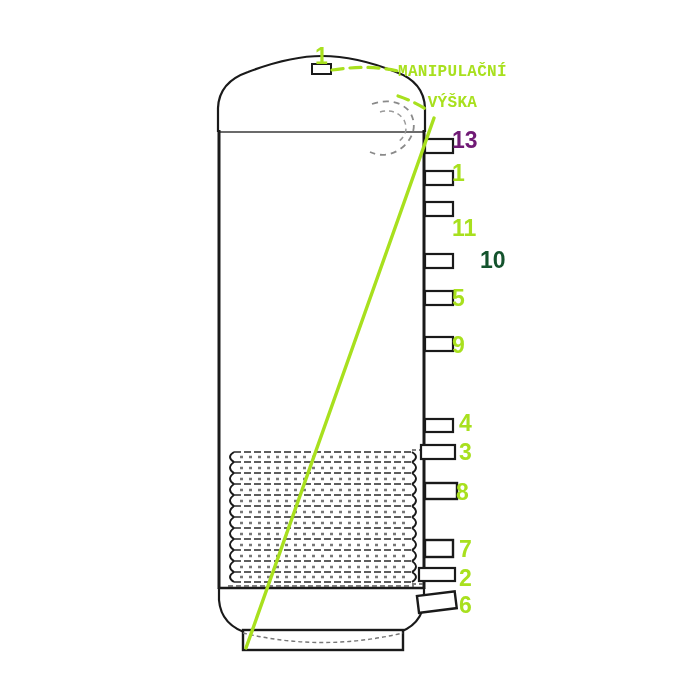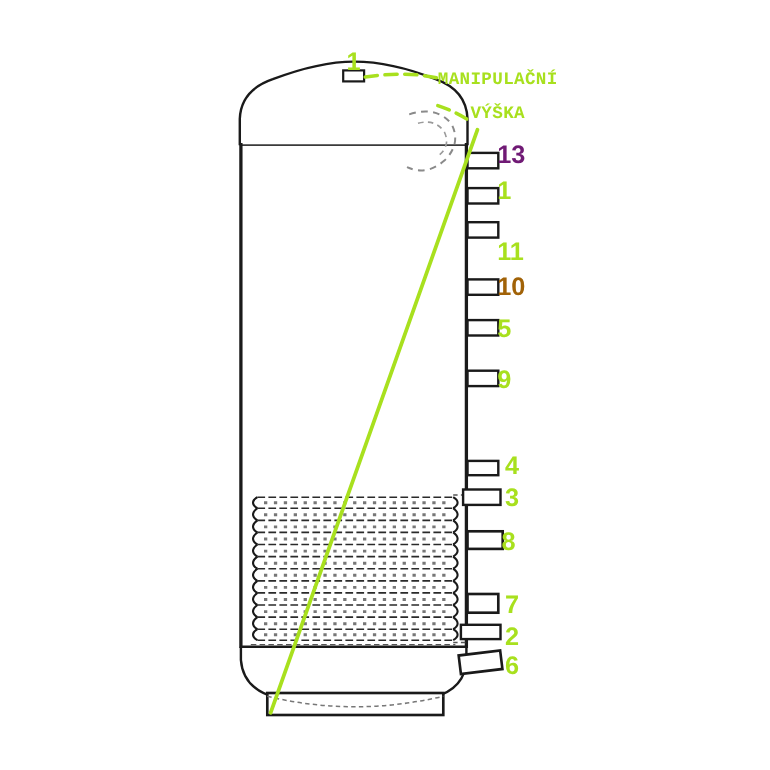--- a/index.html
+++ b/index.html
@@ -176,21 +176,21 @@
   <div class="callout-text" style="left:398px; top:62px;">
     <div>MANIPULAČNÍ</div>
     <div class="callout-line2">VÝŠKA</div>
   </div>
 
   <div id="port-labels">
       <div class="port-label" style="left: 315px; top: 45px; color: rgb(168, 224, 30);">1</div>
       <div class="port-label" style="left: 452px; top: 129px; color: #701a75;">13</div>
       <div class="port-label" style="left: 452px; top: 162px; color: rgb(168, 224, 30);">1</div>
       <div class="port-label" style="left: 452px; top: 193px; color: rgb(168, 224, 30); margin-top: 24px;">11</div>
-      <div class="port-label" style="left: 452px; top: 249px; color: #a16207;">10</div>
+      <div class="port-label" style="left: 452px; top: 249px; color: #14532d; padding-left: 28px;">10</div>
       <div class="port-label" style="left: 452px; top: 287px; color: rgb(168, 224, 30);">5</div>
       <div class="port-label" style="left: 452px; top: 334px; color: rgb(168, 224, 30);">9</div>
       <div class="port-label" style="left: 459px; top: 412px; color: rgb(168, 224, 30);">4</div>
       <div class="port-label" style="left: 459px; top: 441px; color: rgb(168, 224, 30);">3</div>
       <div class="port-label" style="left: 456px; top: 481px; color: rgb(168, 224, 30);">8</div>
       <div class="port-label" style="left: 459px; top: 538px; color: rgb(168, 224, 30);">7</div>
       <div class="port-label" style="left: 459px; top: 567px; color: rgb(168, 224, 30);">2</div>
       <div class="port-label" style="left: 459px; top: 594px; color: rgb(168, 224, 30);">6</div>
     </div>
 

